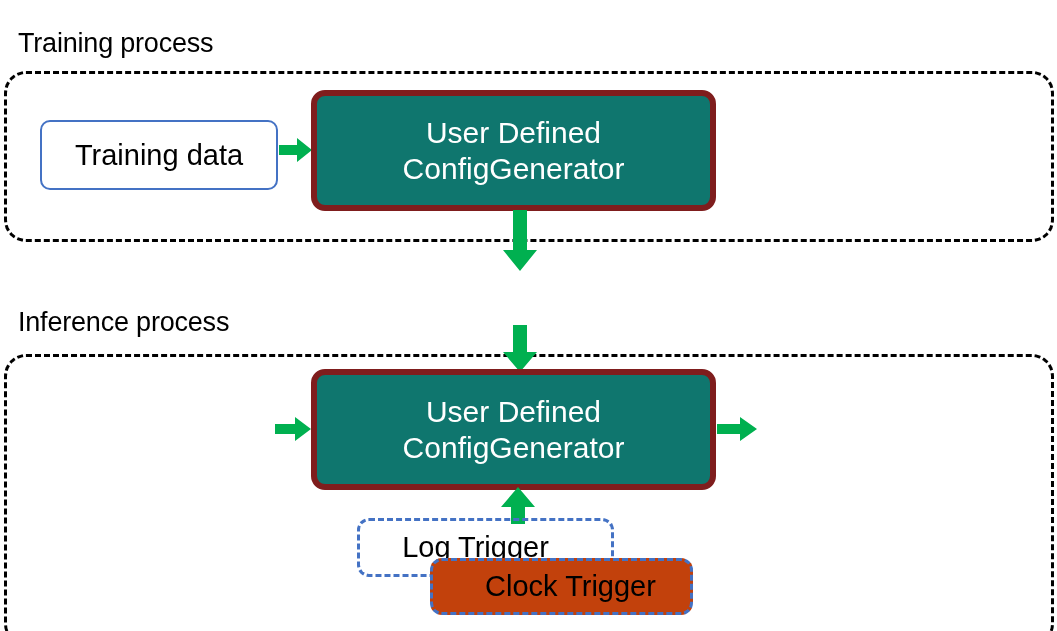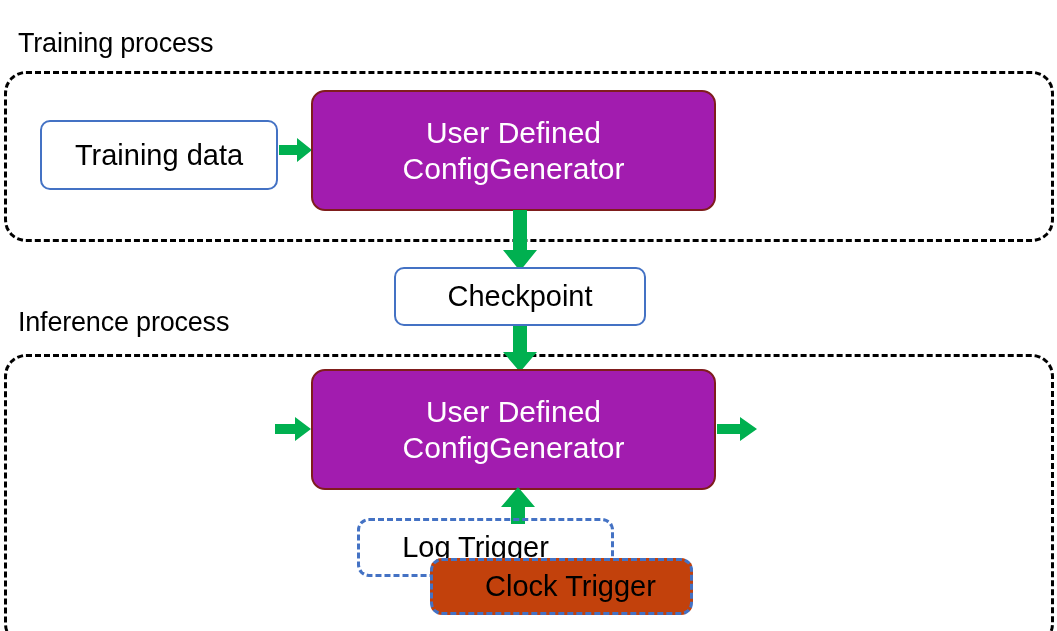--- a/index.html
+++ b/index.html
@@ -64,22 +64,22 @@
     color: #000000;
     background: #ffffff;
   }
   .node.plain {
     border: 2px solid #4472C4;
     border-radius: 10px;
     font-size: 29px;
     line-height: 1.12;
   }
   .node.primary {
-    background: #a21caf;
-    border: 2px solid #7f1d1d;
+    background: #0f766e;
+    border: 6px solid #7f1d1d;
     border-radius: 14px;
     color: #ffffff;
     font-size: 30px;
     line-height: 1.2;
   }
   .node.trigger {
     border: 3px dashed #4472C4;
     border-radius: 12px;
     font-size: 29px;
     line-height: 1.1;
@@ -162,23 +162,20 @@
     <span class="node-text">User Defined
 ConfigGenerator</span>
   </div>
 
   <div class="arrow" id="arrow-generator-checkpoint" style="left:500px; top:186px;">
     <svg width="40" height="62" viewBox="0 0 40 62">
       <path d="M13,0 L27,0 L27,40 L37,40 L20,61 L3,40 L13,40 Z" fill="#00B050"></path>
     </svg>
   </div>
 
-  <div class="node plain" id="node-checkpoint">
-    <span class="node-text">Checkpoint</span>
-  </div>
 
   <div class="arrow" id="arrow-checkpoint-generator" style="left:500px; top:301px;">
     <svg width="40" height="48" viewBox="0 0 40 48">
       <path d="M13,0 L27,0 L27,27 L37,27 L20,47 L3,27 L13,27 Z" fill="#00B050"></path>
     </svg>
   </div>
 
 
   <div class="arrow" id="arrow-status-generator" style="left:275px; top:392px;">
     <svg width="37" height="26" viewBox="0 0 37 26">

